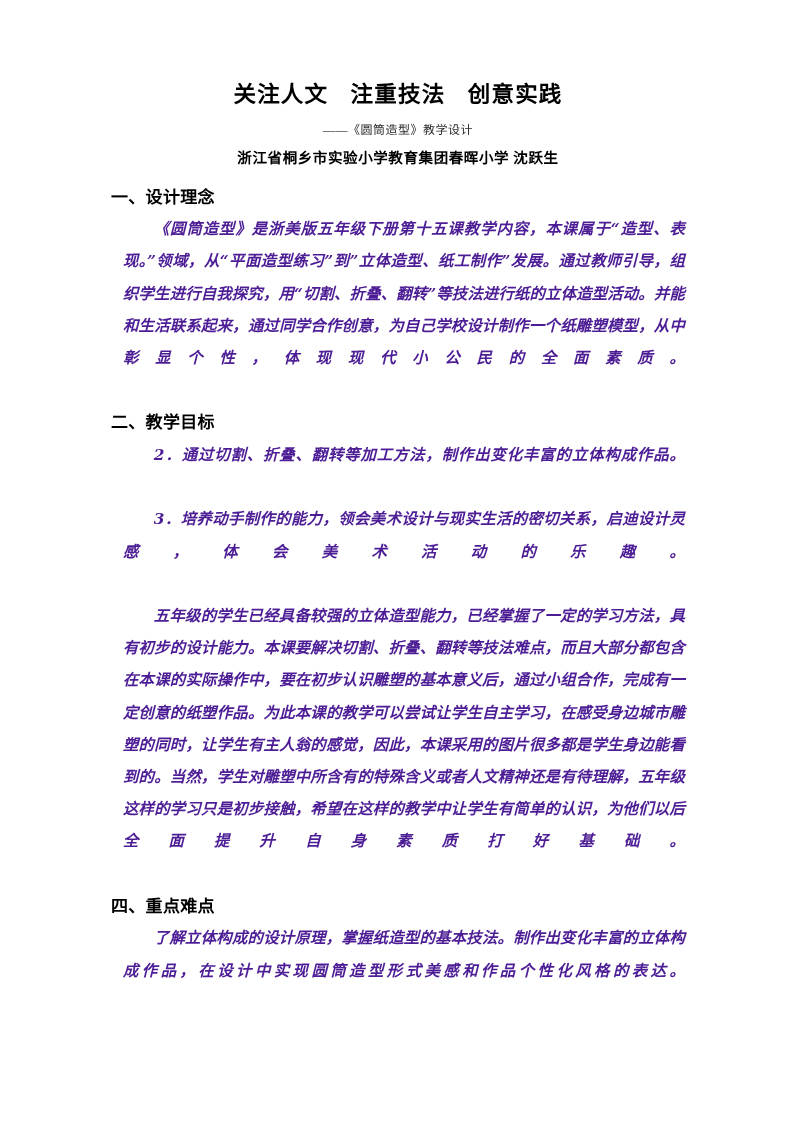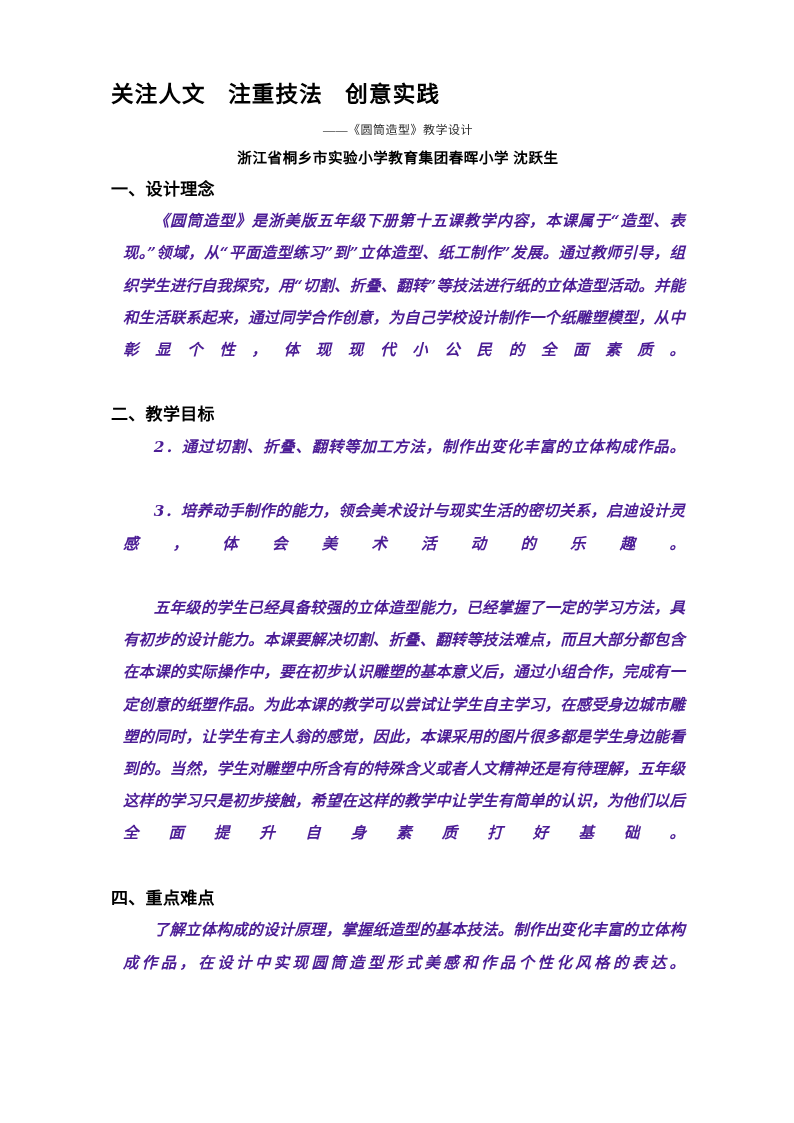--- a/index.html
+++ b/index.html
@@ -28,21 +28,21 @@
 
   .content {
     position: absolute;
     left: 111px;
     top: 78px;
     width: 574px;
   }
 
   
   .doc-title {
-    text-align: left;
+    text-align: center;
     font-family: "Liberation Sans", "DejaVu Sans", sans-serif;
     font-size: 22.5px;
     font-weight: 600;
     letter-spacing: 1.2px;
     line-height: 1.5;
     margin: 0 0 9px 0;
     white-space: pre;
   }
 
   .doc-subtitle {
@@ -56,21 +56,21 @@
     color: #2b2b2b;
   }
 
   .doc-byline {
     text-align: center;
     font-family: "Liberation Serif", "DejaVu Serif", serif;
     font-size: 14.5px;
     font-weight: 700;
     letter-spacing: 0.6px;
     line-height: 1.5;
-    margin: 0 0 8px 0;
+    margin: 0 0 16px 0;
   }
 
   
   .heading {
     font-family: "Liberation Sans", "DejaVu Sans", sans-serif;
     font-size: 17px;
     font-weight: 700;
     letter-spacing: 0.3px;
     line-height: 1.45;
     margin: 5px 0 3px 0;

